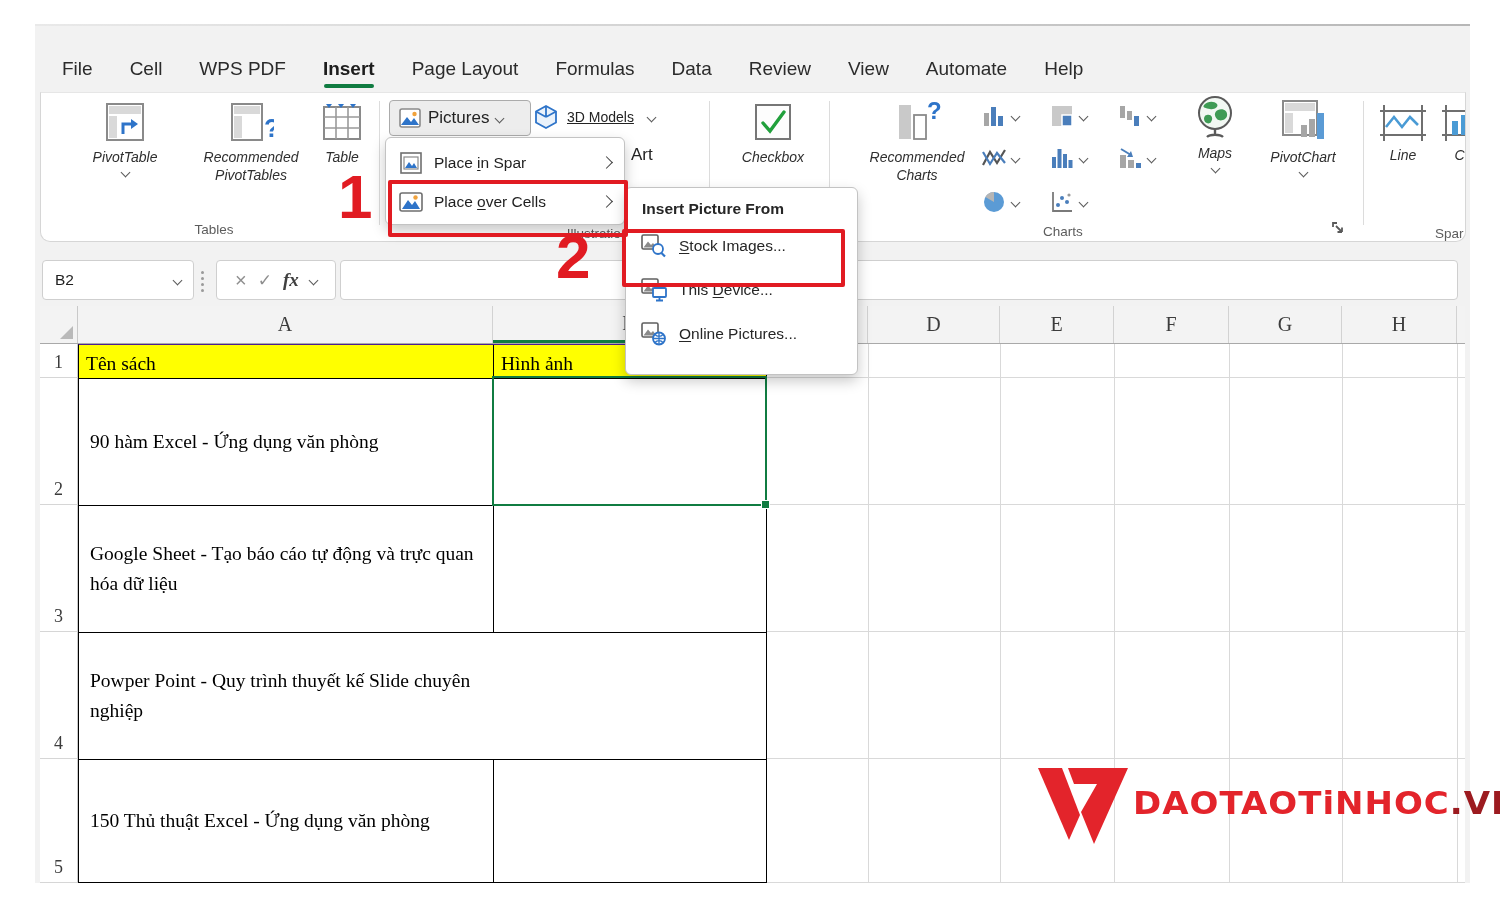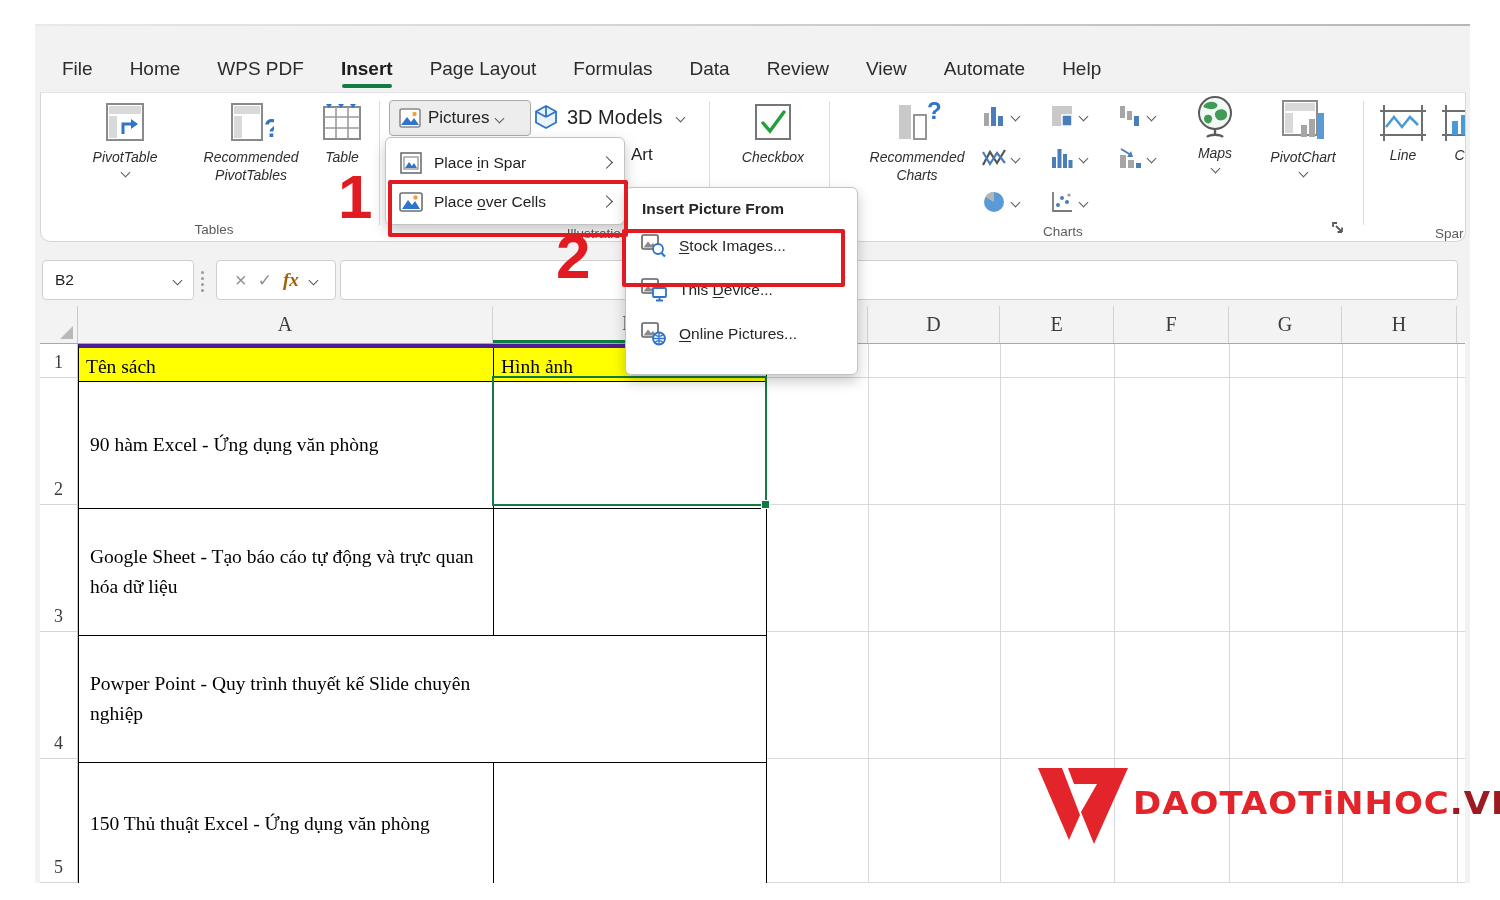--- a/index.html
+++ b/index.html
@@ -29,37 +29,37 @@
   .biglabel{font-size:14px;color:#2f2f2f;text-align:center;line-height:18px;white-space:nowrap;font-style:italic;}
   .grplabel{position:absolute;font-size:13.5px;color:#5c5c5c;text-align:center;}
   .chev{display:inline-block;width:7px;height:7px;border-right:1.6px solid #5a5a5a;
         border-bottom:1.6px solid #5a5a5a;transform:rotate(45deg);}
   .chev-sm{width:6px;height:6px;}
   .chev-right{display:inline-block;width:8px;height:8px;border-top:1.8px solid #3f3f3f;
         border-right:1.8px solid #3f3f3f;transform:rotate(45deg);}
   .pictures-btn{left:348px;top:7px;height:36px;width:142px;background:#ededed;
         border:1px solid #ababab;border-radius:4px;display:flex;align-items:center;
         gap:7px;padding:0 9px;box-sizing:border-box;font-size:17px;color:#232323;}
-  .inlinebtn{position:absolute;display:flex;align-items:center;gap:8px;font-size:20px;color:#232323;}
+  .inlinebtn{position:absolute;display:flex;align-items:center;gap:8px;font-size:14px;color:#232323;text-decoration:underline;}
   .minibtn{position:absolute;display:flex;align-items:center;gap:5px;height:30px;}
 
   
   .fbar{left:40px;top:246px;width:1424px;height:60px;background:#f2f2f2;}
   .whitebox{position:absolute;background:#fff;border:1px solid #cfcfcf;border-radius:4px;
             box-sizing:border-box;}
   .namebox{left:2px;top:14px;width:152px;height:40px;display:flex;align-items:center;
            padding:0 12px;font-size:15.5px;color:#1f1f1f;justify-content:space-between;}
   .dots{left:161px;top:25px;display:flex;flex-direction:column;gap:3px;}
   .dots i{width:3px;height:3px;border-radius:50%;background:#9a9a9a;}
   .fxbox{left:176px;top:14px;width:120px;height:40px;display:flex;align-items:center;
          justify-content:center;gap:11px;color:#8f8f8f;}
   .fxbox .x{font-size:20px;line-height:1;}
   .fxbox .ck{font-size:17px;line-height:1;}
   .fxbox .fx{font-family:"Liberation Serif",serif;font-style:italic;font-weight:700;
-             font-size:19px;color:#a16207;}
+             font-size:19px;color:#404040;}
   .finput{left:300px;top:14px;width:1118px;height:40px;}
 
   
   .sheet{left:40px;top:306px;width:1425px;height:577px;background:#fff;overflow:hidden;}
   .hdrband{position:absolute;left:0;top:0;right:0;height:38px;background:#f3f3f3;
            border-bottom:1px solid #a9a9a9;box-sizing:border-box;}
   .hcell{position:absolute;top:0;height:37px;display:flex;align-items:center;justify-content:center;
          font-family:"Liberation Serif",serif;font-size:20px;color:#3c3c3c;
          border-right:1px solid #d2d2d2;box-sizing:border-box;}
   .corner{position:absolute;left:0;top:0;width:38px;height:37px;border-right:1px solid #c9c9c9;
@@ -71,21 +71,21 @@
          border-bottom:1px solid #d6d6d6;font-family:"Liberation Serif",serif;
          font-size:18px;color:#3c3c3c;}
   .vline{position:absolute;top:38px;bottom:0;width:1px;background:#d9d9d9;}
   .hline{position:absolute;left:726px;right:0;height:1px;background:#d9d9d9;}
   .tc{position:absolute;border-right:1px solid #000;border-bottom:1px solid #000;
       box-sizing:border-box;font-family:"Liberation Serif",serif;font-size:19.5px;color:#000;
       background:#fff;}
   .tc.ylw{background:#FFFF00;display:flex;align-items:flex-end;padding:3px 7px;}
   .tc.body{display:flex;align-items:center;padding:0 11px;line-height:1.55;}
   .tableframe{position:absolute;left:38px;top:38px;width:689px;height:540px;
-      border-left:1px solid #000;border-top:4px solid #4c1d95;box-sizing:border-box;}
+      border-left:1px solid #000;border-top:1px solid #4c1d95;box-sizing:border-box;}
   .selbox{position:absolute;left:452px;top:70px;width:275px;height:130px;
       border:2.5px solid #107C41;box-sizing:border-box;z-index:5;}
   .selbox::after{content:"";position:absolute;right:-5px;bottom:-5px;width:7px;height:7px;
       background:#107C41;border:1.5px solid #fff;}
 
   
   .panel{position:absolute;background:#fff;border:1px solid #c3c3c3;border-radius:6px;
          box-shadow:0 6px 14px rgba(0,0,0,.22);box-sizing:border-box;}
   .menu1{left:385px;top:137px;width:240px;height:88px;padding:5px 0;z-index:40;}
   .mitem{display:flex;align-items:center;gap:11px;height:39px;padding:0 13px;font-size:15.5px;
@@ -111,21 +111,21 @@
 </style>
 </head>
 <body>
 <div class="page">
 
 <div class="abs app-bg"></div>
 <div class="abs app-topline"></div>
 
 <div class="abs menubar">
   <span class="tab">File</span>
-  <span class="tab">Home</span>
+  <span class="tab">Cell</span>
   <span class="tab">WPS PDF</span>
   <span class="tab active">Insert</span>
   <span class="tab">Page Layout</span>
   <span class="tab">Formulas</span>
   <span class="tab">Data</span>
   <span class="tab">Review</span>
   <span class="tab">View</span>
   <span class="tab">Automate</span>
   <span class="tab">Help</span>
 </div>

